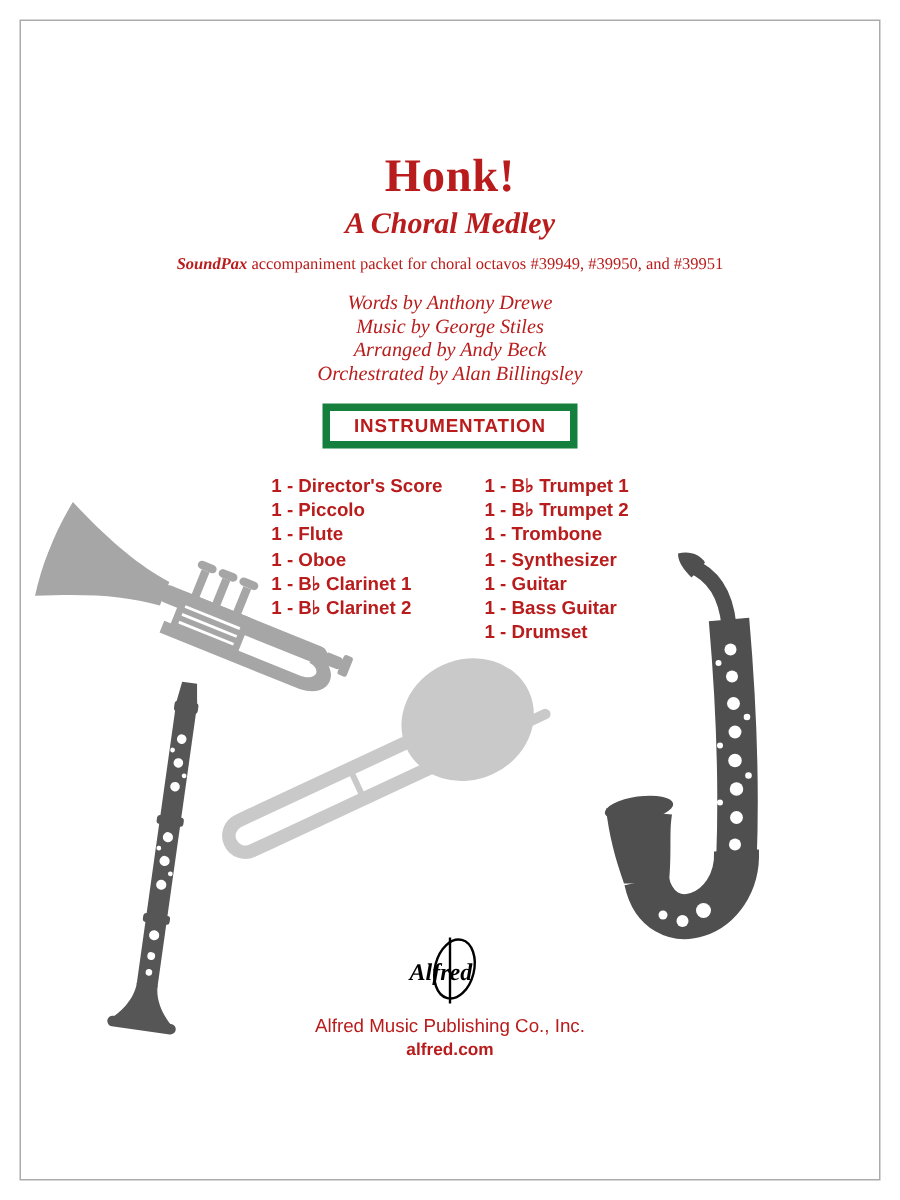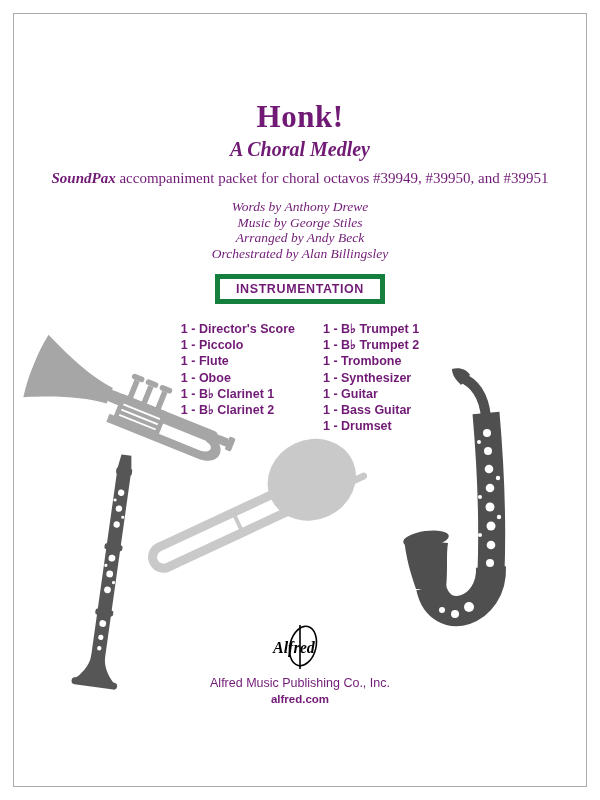--- a/index.html
+++ b/index.html
@@ -1,28 +1,28 @@
 <!DOCTYPE html>
 <html><head>
 <meta charset="utf-8">
 <style>
   html,body { margin:0; padding:0; background:#ffffff; }
   .page {
     position:relative; width:600px; height:800px; background:#ffffff;
-    overflow:hidden; font-family:"Liberation Serif", serif; color:#701a75;
+    overflow:hidden; font-family:"Liberation Serif", serif; color:#b91c1c;
   }
   .page-border {
     position:absolute; top:13px; left:13px; right:13px; bottom:13px;
     border:1px solid #ababab; pointer-events:none;
   }
   
   .header { position:absolute; top:99px; left:0; width:600px; text-align:center; z-index:2; }
   .title  { margin:0; font-size:31px; font-weight:bold; letter-spacing:0.5px; }
   .subtitle { margin:3px 0 0 0; font-size:20px; font-weight:bold; font-style:italic; }
-  .packet { margin:9px 0 0 0; font-size:15px; }
+  .packet { margin:9px 0 0 0; font-size:11px; }
   .packet .brand { font-weight:bold; font-style:italic; }
   .credits { margin-top:12px; font-style:italic; font-size:13.5px; line-height:15.5px; }
   .instr-header {
     display:inline-block; border:5px solid #15803d; padding:3px 16px; margin-top:13px;
     font-family:"Liberation Sans", sans-serif; font-weight:bold; font-size:12.5px;
     letter-spacing:0.6px;
   }
   .columns {
     display:flex; justify-content:center; gap:28px; margin-top:17px;
     font-family:"Liberation Sans", sans-serif; font-weight:bold;

